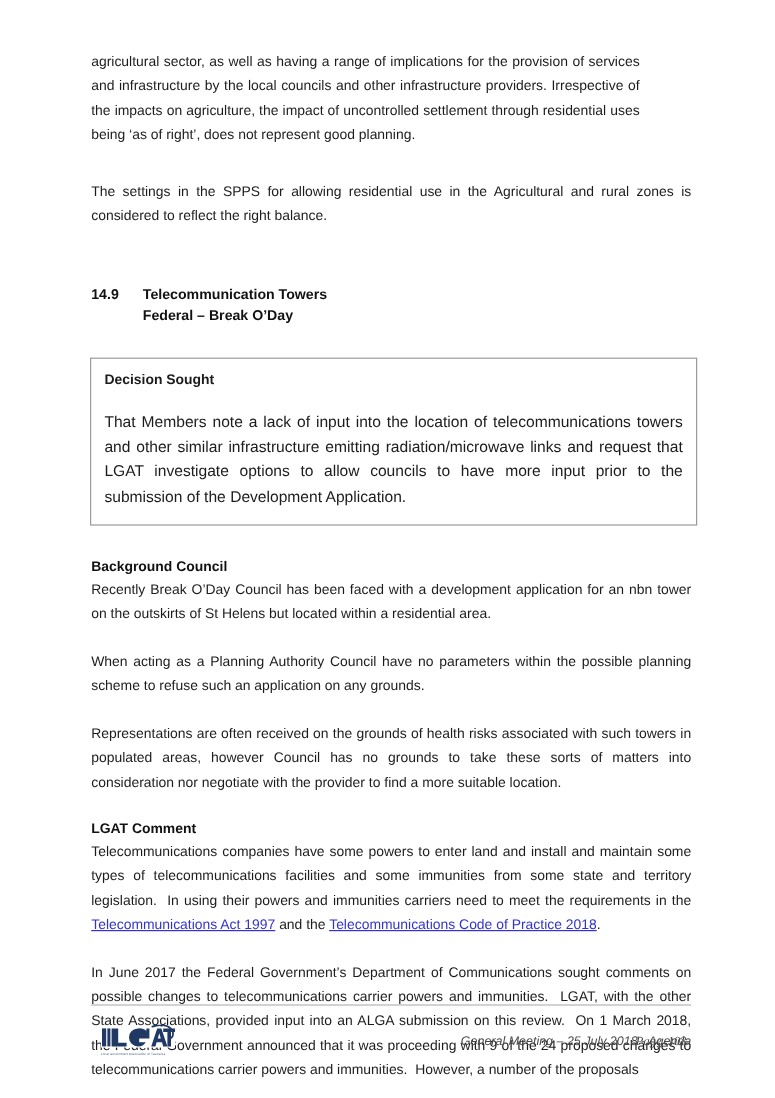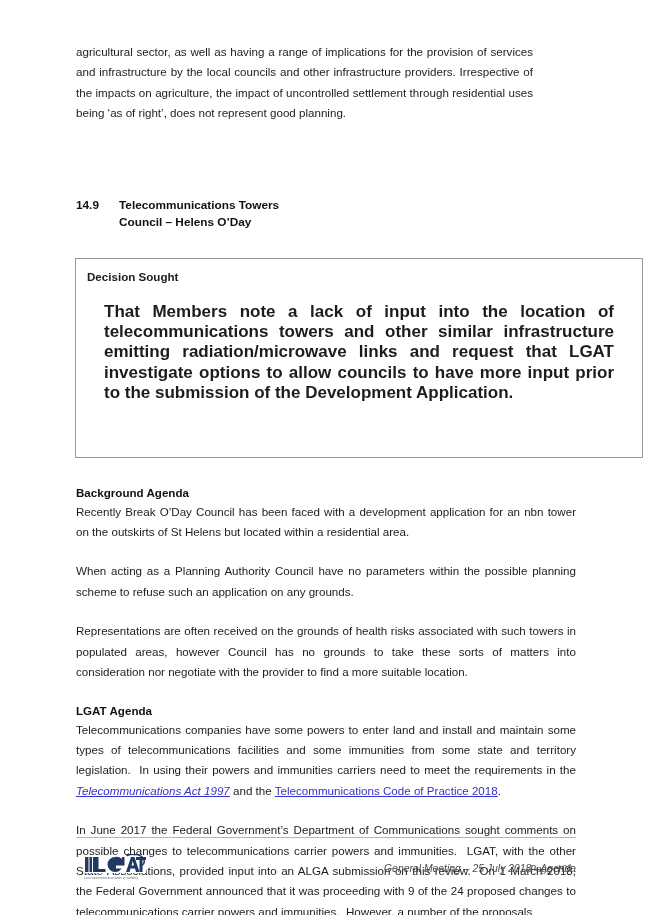--- a/index.html
+++ b/index.html
@@ -60,53 +60,52 @@
   .heading-num {
     width: 43px;
     flex: none;
   }
   .heading-text { flex: 1; }
 
   
   .decision-box {
     border: 1px solid #9a9a9a;
     box-sizing: border-box;
-    padding: 9px 11px 36px 11px;
-    width: 568px;
+    padding: 9px 11px 13px 11px;
+    width: 506px;
     margin-left: -1px;
   }
   .decision-title {
     font-weight: bold;
     font-size: 11.6px;
     line-height: 17px;
     margin: 0 0 17px 0;
   }
   .decision-body {
-    font-weight: bold;
-    font-size: 17px;
+    font-weight: normal;
+    font-size: 13px;
     line-height: 20.4px;
     text-align: justify;
-    margin: 17px;
+    margin: 0;
   }
 
   
   .section-label {
     font-weight: bold;
     font-size: 11.6px;
     line-height: 18px;
     margin: 0;
     color: #111;
   }
 
   a.doclink {
     color: #3333cc;
     text-decoration: underline;
   }
   a.doclink.italic {
-    font-style: italic;
   }
 
   
   .footer-rule {
     position: absolute;
     left: 76px;
     top: 837px;
     width: 500px;
     height: 1px;
     background: #b5b5b5;
@@ -171,56 +170,57 @@
 <body>
 
 <div class="page">
 
   <div class="content">
 
     <p class="indented">agricultural sector, as well as having a range of implications for the provision of services and infrastructure by the local councils and other infrastructure providers. Irrespective of the impacts on agriculture, the impact of uncontrolled settlement through residential uses being ‘as of right’, does not represent good planning.</p>
 
     <div class="gap-lg"></div>
 
+    <p>The settings in the SPPS for allowing residential use in the Agricultural and rural zones is considered to reflect the right balance.</p>
 
     <div class="gap-xl"></div>
     <div class="gap-sm"></div>
 
     <div class="heading-row">
       <span class="heading-num">14.9</span>
-      <span class="heading-text">Telecommunications Towers</span>
+      <span class="heading-text">Telecommunication Towers</span>
     </div>
     <div class="heading-row">
       <span class="heading-num"></span>
-      <span class="heading-text">Council – Helens O’Day</span>
+      <span class="heading-text">Federal – Break O’Day</span>
     </div>
 
     <div class="gap-lg"></div>
 
     <div class="decision-box">
       <p class="decision-title">Decision Sought</p>
       <p class="decision-body">That Members note a lack of input into the location of telecommunications towers and other similar infrastructure emitting radiation/microwave links and request that LGAT investigate options to allow councils to have more input prior to the submission of the Development Application.</p>
     </div>
 
     <div class="gap-lg"></div>
 
-    <p class="section-label">Background Agenda</p>
+    <p class="section-label">Background Council</p>
     <p>Recently Break O’Day Council has been faced with a development application for an nbn tower on the outskirts of St Helens but located within a residential area.</p>
 
     <div class="gap-md"></div>
 
     <p>When acting as a Planning Authority Council have no parameters within the possible planning scheme to refuse such an application on any grounds.</p>
 
     <div class="gap-md"></div>
 
     <p>Representations are often received on the grounds of health risks associated with such towers in populated areas, however Council has no grounds to take these sorts of matters into consideration nor negotiate with the provider to find a more suitable location.</p>
 
     <div class="gap-md"></div>
 
-    <p class="section-label">LGAT Agenda</p>
+    <p class="section-label">LGAT Comment</p>
     <p><span>Telecommunications companies have some powers to enter land and install and maintain some types of telecommunications facilities and some immunities from some state and territory legislation.&nbsp;&nbsp;In using their powers and immunities carriers need to meet the requirements in the </span><a class="doclink italic" href="#">Telecommunications Act 1997</a><span> and the </span><a class="doclink" href="#">Telecommunications Code of Practice 2018</a><span>.</span></p>
 
     <div class="gap-md"></div>
 
     <p>In June 2017 the Federal Government’s Department of Communications sought comments on possible changes to telecommunications carrier powers and immunities.&nbsp;&nbsp;LGAT, with the other State Associations, provided input into an ALGA submission on this review.&nbsp;&nbsp;On 1 March 2018, the Federal Government announced that it was proceeding with 9 of the 24 proposed changes to telecommunications carrier powers and immunities.&nbsp;&nbsp;However, a number of the proposals</p>
 
   </div>
 
   <div class="footer-rule"></div>
 

